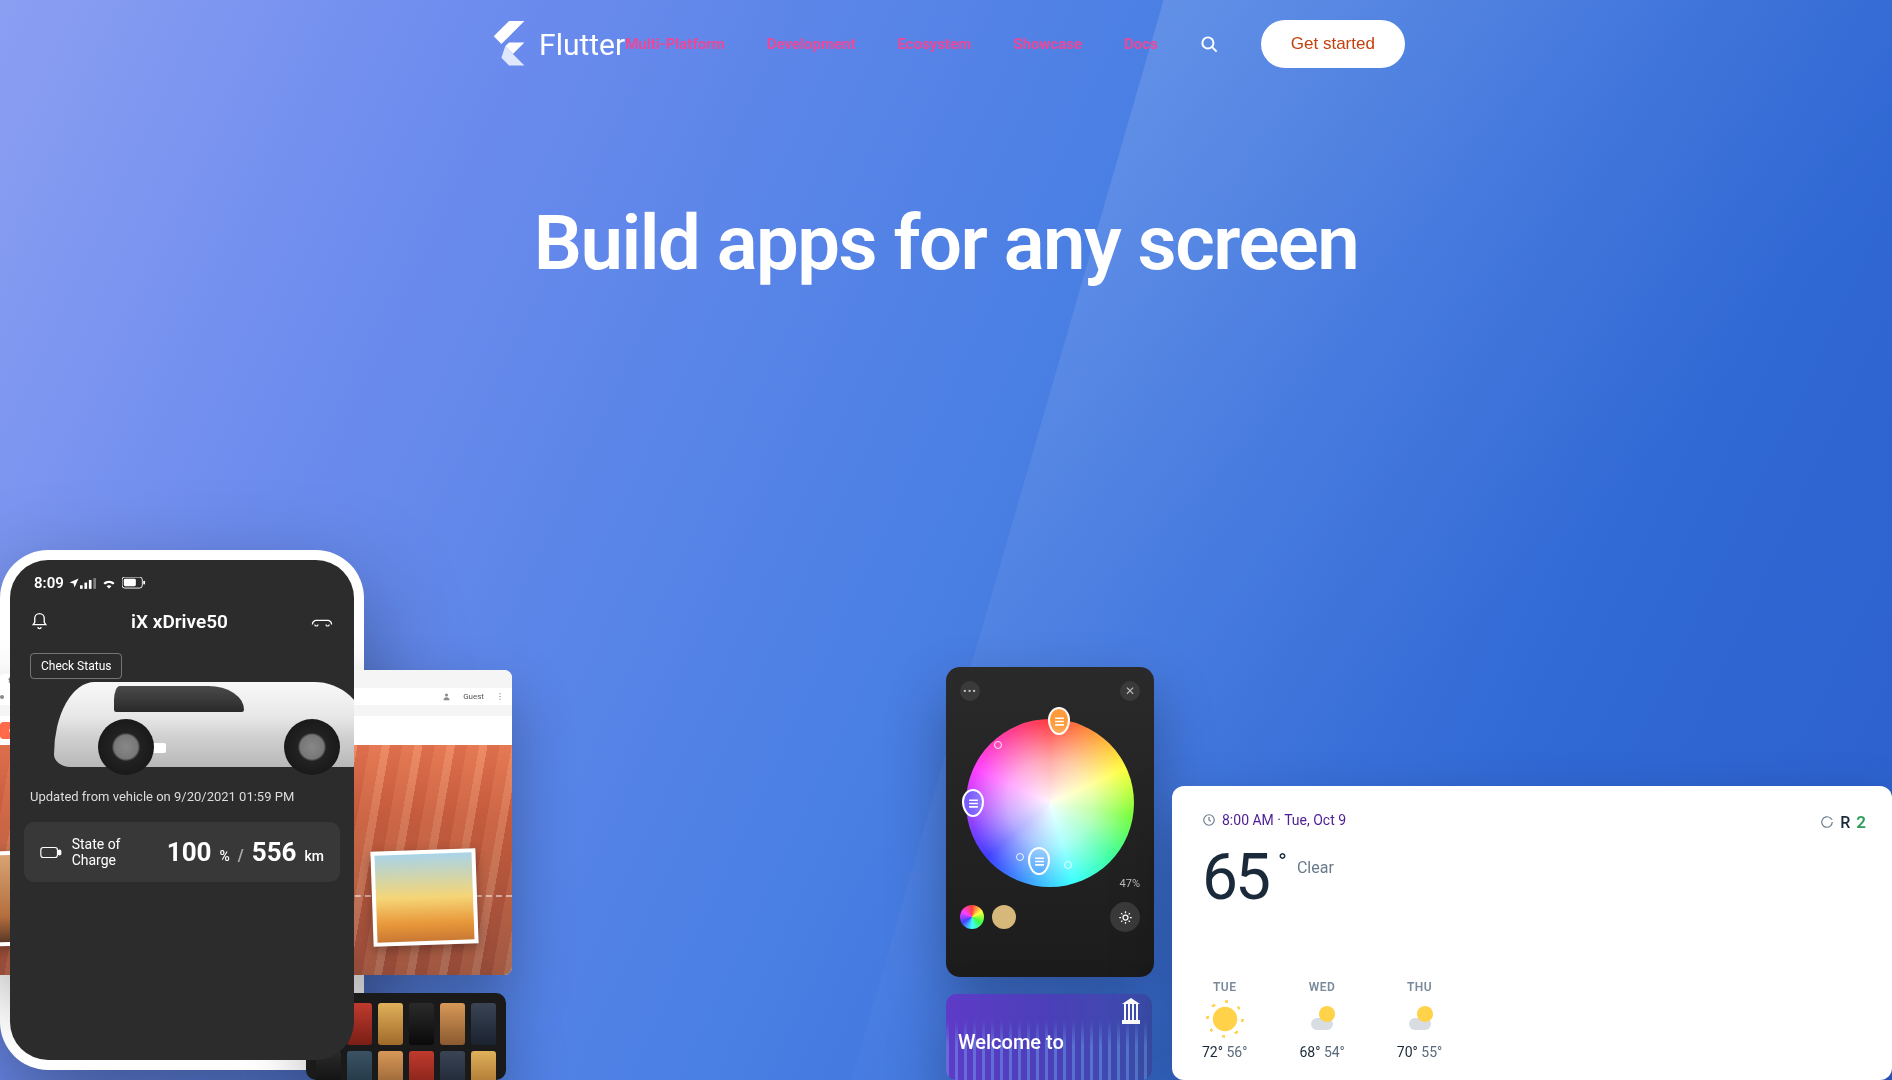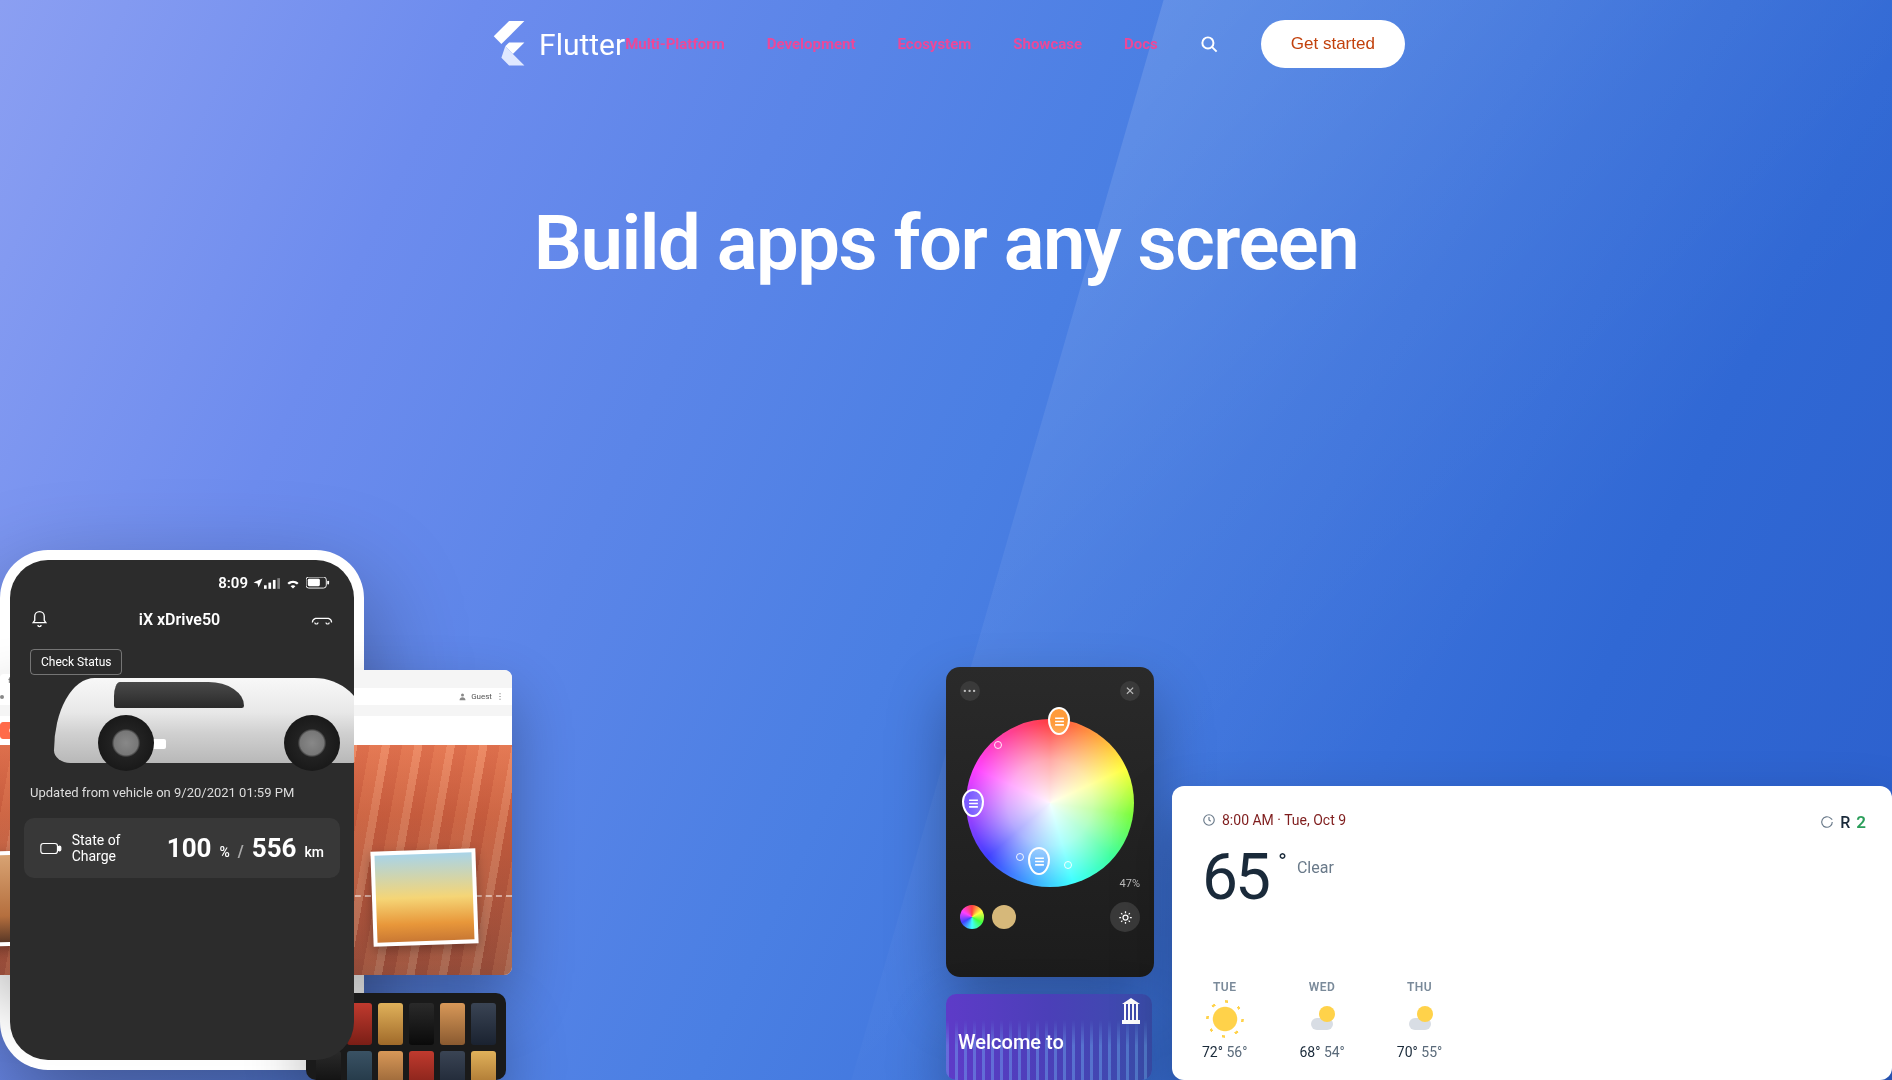--- a/index.html
+++ b/index.html
@@ -42,21 +42,21 @@
 
     .device { position: absolute; background: #fff; border-radius: 12px; box-shadow: 0 28px 60px rgba(0,0,0,0.3); overflow: hidden; }
 
     
     .browser { left: -8px; top: 120px; width: 520px; height: 305px; border-radius: 8px; }
     .browser-chrome { background: #f5f5f5; height: 46px; display: flex; flex-direction: column; }
     .browser-tabs { display: flex; height: 18px; font-size: 8px; padding: 4px 8px 0; gap: 8px; color: #555; }
     .browser-tab { background: #fff; border-radius: 4px 4px 0 0; padding: 2px 20px 0 8px; }
     .browser-url { display: flex; align-items: center; gap: 6px; padding: 4px 8px; font-size: 8px; color: #555; background:#fff; }
     .url-circle { width:4px; height:4px; border-radius:50%; background:#888; }
-    .browser-user { margin-left:auto; display:flex; align-items:flex-end; gap:4px; }
+    .browser-user { margin-left:auto; display:flex; align-items:flex-end; gap:12px; }
     .browser-filters { display:flex; gap:8px; padding:6px 8px; background:#fff; }
     .filter-chip { font-size:8px; padding:3px 8px; border-radius:3px; border:1px solid #ddd; color:#666; }
     .filter-chip.active { background:#ff6b4a; color:#fff; border-color:#ff6b4a; }
     .browser-body { position:relative; height:calc(100% - 72px); background: linear-gradient(180deg,#e87756 0%, #c95e42 30%, #8b4a3e 100%); overflow:hidden; }
     .canyon-stripes { position:absolute; inset:0;
       background: repeating-linear-gradient(100deg, rgba(255,200,150,0.25) 0 8px, rgba(180,80,40,0.2) 8px 20px, rgba(220,130,80,0.25) 20px 32px); }
     .inspiration-badge {
       position:absolute; top:28px; left:185px; background:#e87a2e; color:#fff;
       text-align:center; padding:10px 20px; font-size:18px; font-weight:500;
       box-shadow: 6px 6px 0 #fff; line-height:1.2;
@@ -74,25 +74,25 @@
     .p3 .photo-inner { background: linear-gradient(180deg,#a9d4e8 0%, #f5d576 50%, #e8973a 80%, #c97833 100%); }
     .dotted-line { position:absolute; left:0; right:0; top:150px; border-top:2px dashed rgba(255,255,255,0.5);}
 
     
     .phone {
       left: 551px; top: 8px; width: 364px; height: 520px;
       background: #fff; border-radius: 48px; padding: 10px;
       box-shadow: 0 40px 100px rgba(0,0,0,0.4);
     }
     .phone-screen { background: #2c2c2c; border-radius: 38px; height: 100%; overflow: hidden; color: #fff; position:relative;}
-    .status-bar { display:flex; justify-content:flex-end; align-items:center; padding: 14px 24px 6px; font-size:15px; font-weight:600;}
+    .status-bar { display:flex; justify-content:flex-start; align-items:center; padding: 14px 24px 6px; font-size:15px; font-weight:600;}
     .status-left { display:flex; align-items:center; gap:4px;}
     .status-right { display:flex; align-items:center; gap:5px;}
     .app-bar { display:flex; justify-content:space-between; align-items:center; padding: 12px 20px;}
-    .app-title { font-size:16px; font-weight:600;}
+    .app-title { font-size:19px; font-weight:600;}
     .check-status {
       display:inline-block; margin:8px 0 0 20px; padding:5px 10px;
       border:1px solid rgba(255,255,255,0.35); border-radius:4px; font-size:12px;
     }
     .all-good { font-size:64px; font-weight:800; line-height:0.88; letter-spacing:-2px; padding:14px 0 0 20px;}
     .car-area { position:relative; height:120px; margin-top:-18px;}
     .car-body {
       position:absolute; right:-10px; bottom:14px; width:310px; height:85px;
       background: linear-gradient(180deg, #f8f8f8 0%, #e8e8e8 40%, #d0d0d0 65%, #b8b8b8 100%);
       border-radius: 45px 55px 14px 18px / 80px 50px 14px 14px;
@@ -156,21 +156,21 @@
     .welcome { left:946px; top:444px; width:206px; height:86px; border-radius:10px;
       background: linear-gradient(90deg, #5e3bc8 0%, #4b3fb8 50%, #3a4eac 100%); color:#fff; padding:36px 12px 0;}
     .welcome::before{content:''; position:absolute; inset:0; background:
       repeating-linear-gradient(90deg, rgba(120,200,255,0.35) 0 3px, transparent 3px 9px);
       mask:linear-gradient(180deg, transparent 30%, black 60%);}
     .welcome-pillar{position:absolute; top:4px; right:12px; color:#fff;}
     .welcome-txt{font-size:20px; font-weight:500; position:relative;}
 
     
     .weather { left:1172px; top:236px; width:720px; height:294px; padding:26px 30px; }
-    .w-time { display:flex; align-items:center; gap:6px; color:#7f1d1d; font-size:14px;}
+    .w-time { display:flex; align-items:center; gap:6px; color:#4c1d95; font-size:14px;}
     .w-now { display:flex; align-items:flex-start; gap:10px; margin-top:12px;}
     .w-temp { font-size:64px; font-weight:400; color:#1a2a3a; letter-spacing:-3px;}
     .w-deg { font-size:24px; color:#1a2a3a; margin-top:8px;}
     .w-cond { font-size:16px; color:#6a7a8a; margin-top:18px;}
     .w-right { position:absolute; top:26px; right:26px; color:#6a7a8a; display:flex; align-items:center; gap:6px;}
     .w-right-label { color:#1a2a3a; font-weight:500;}
     .w-right-val { color:#2a9e5a; font-weight:600; font-size:17px;}
     .w-days { display:flex; gap:52px; margin-top:65px;}
     .w-day { text-align:center;}
     .w-day-name { font-size:12px; font-weight:600; color:#7a8a9a; letter-spacing:0.5px;}

